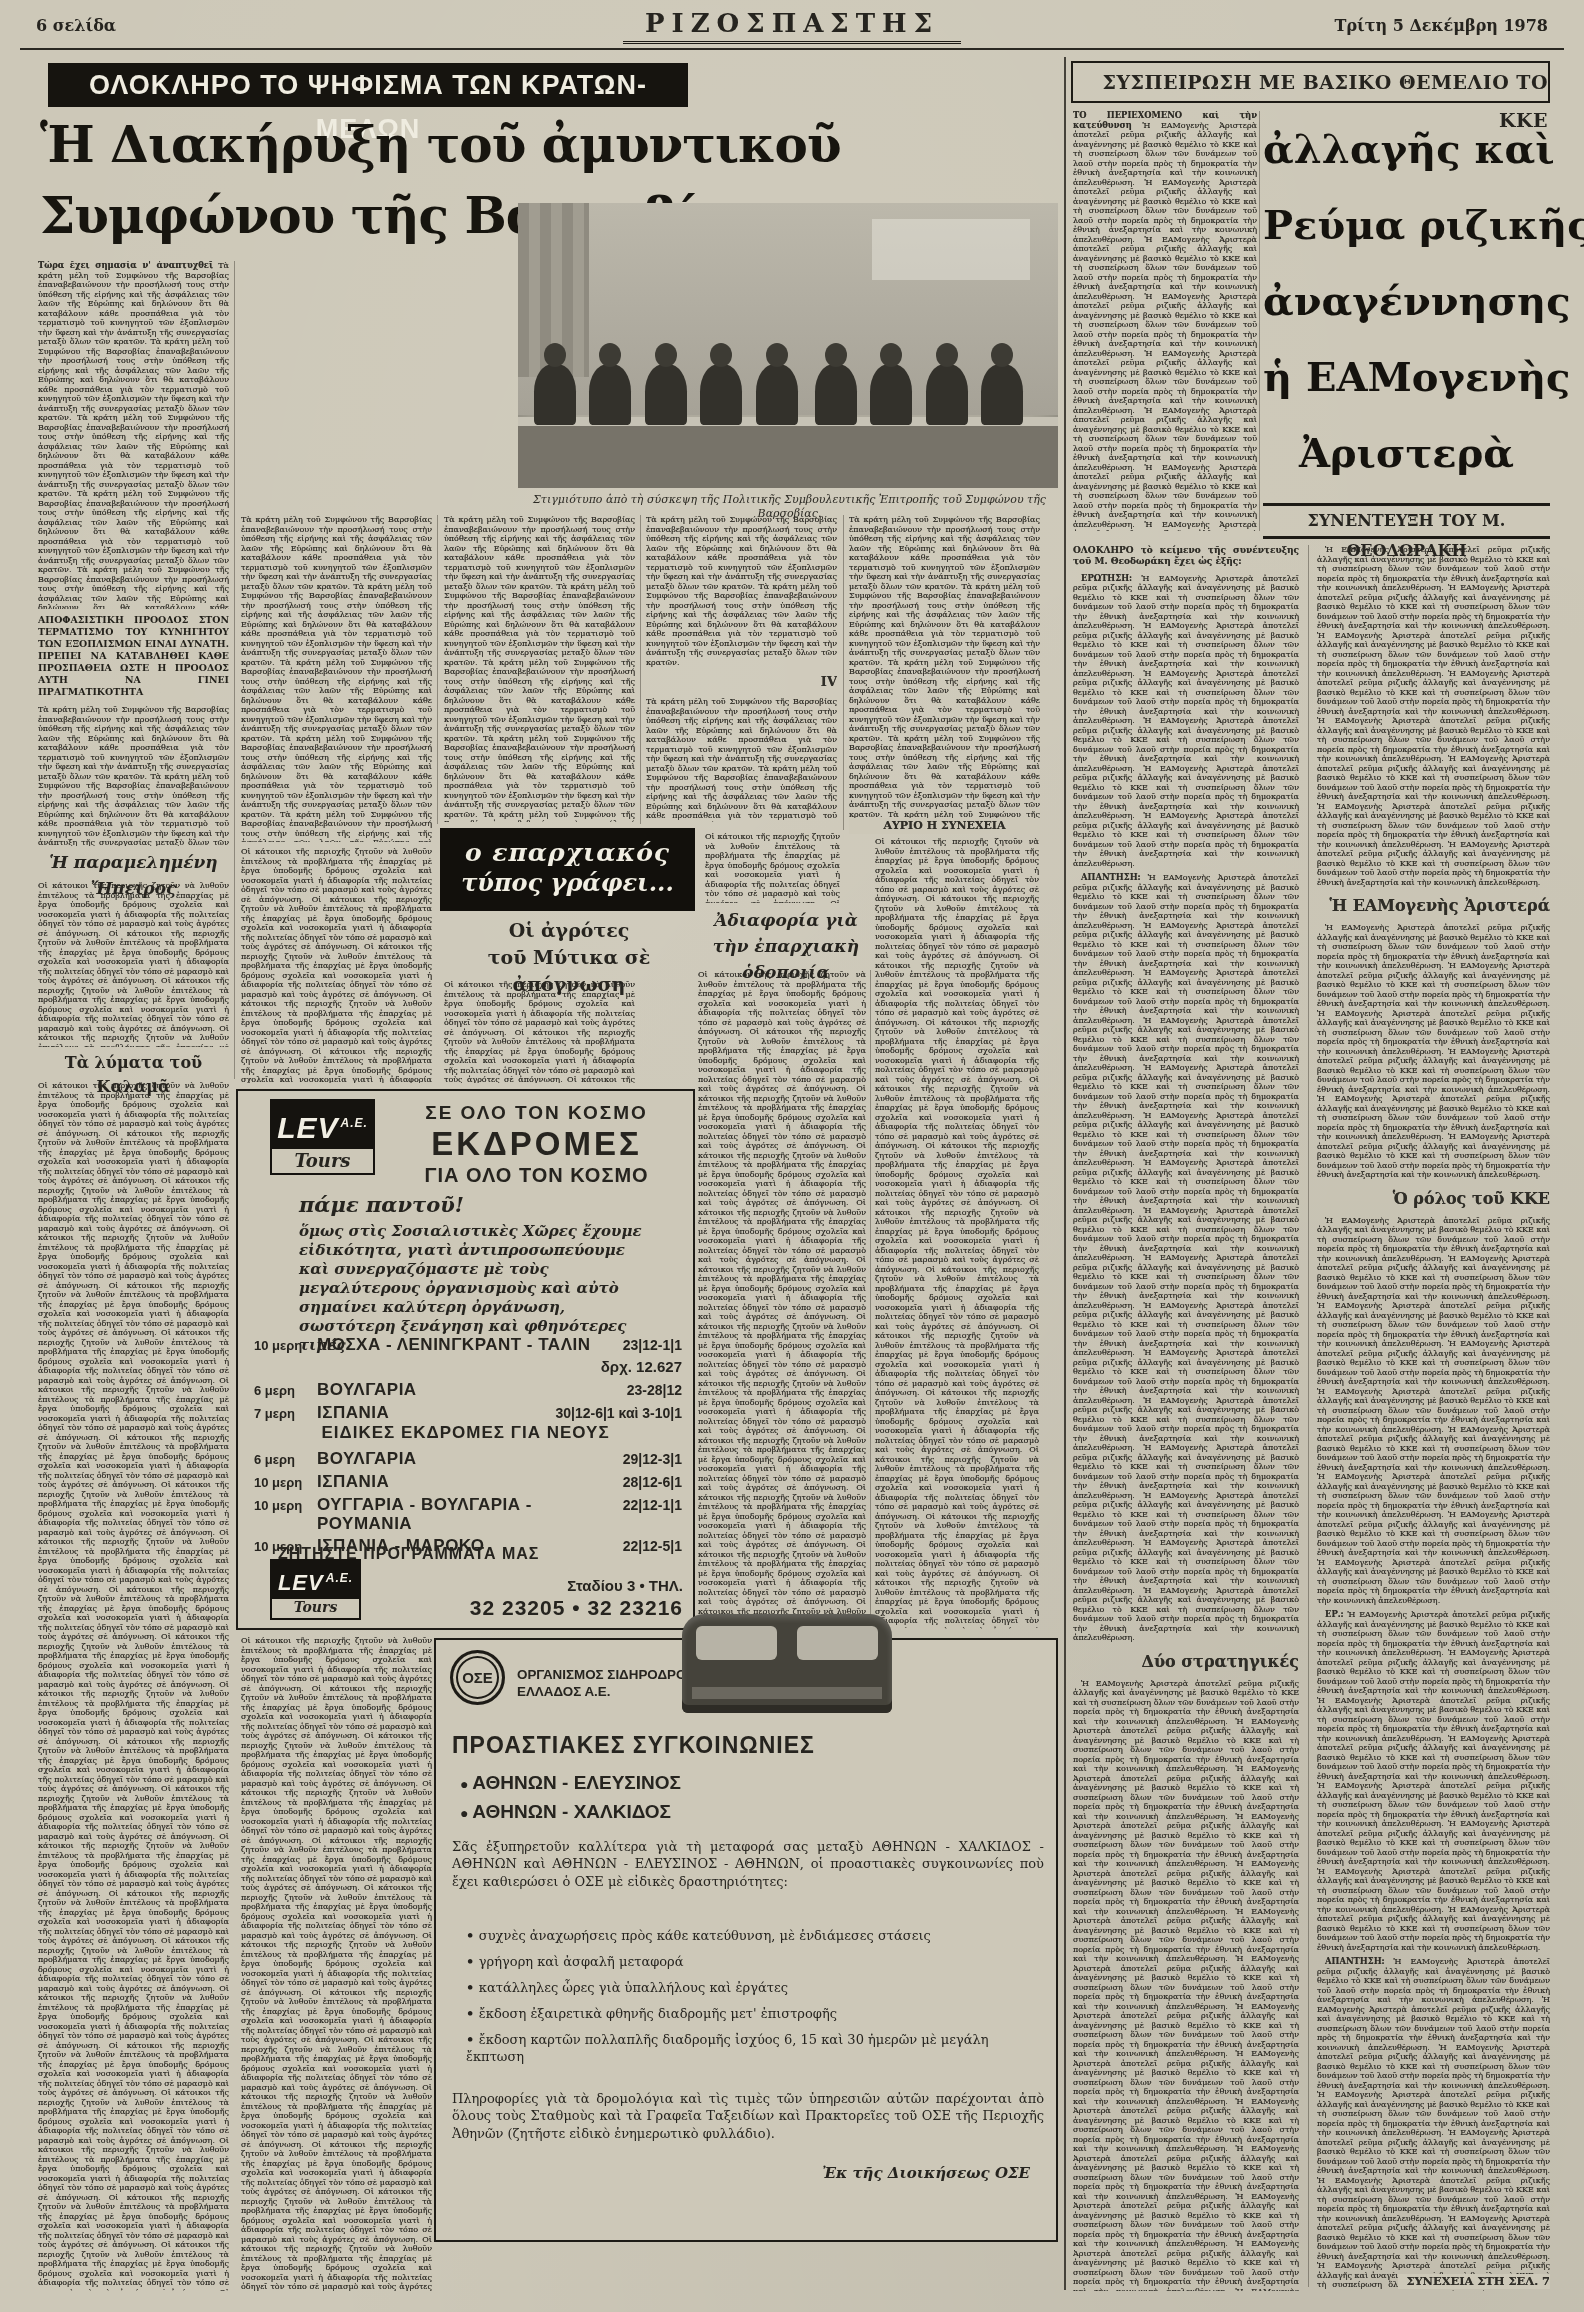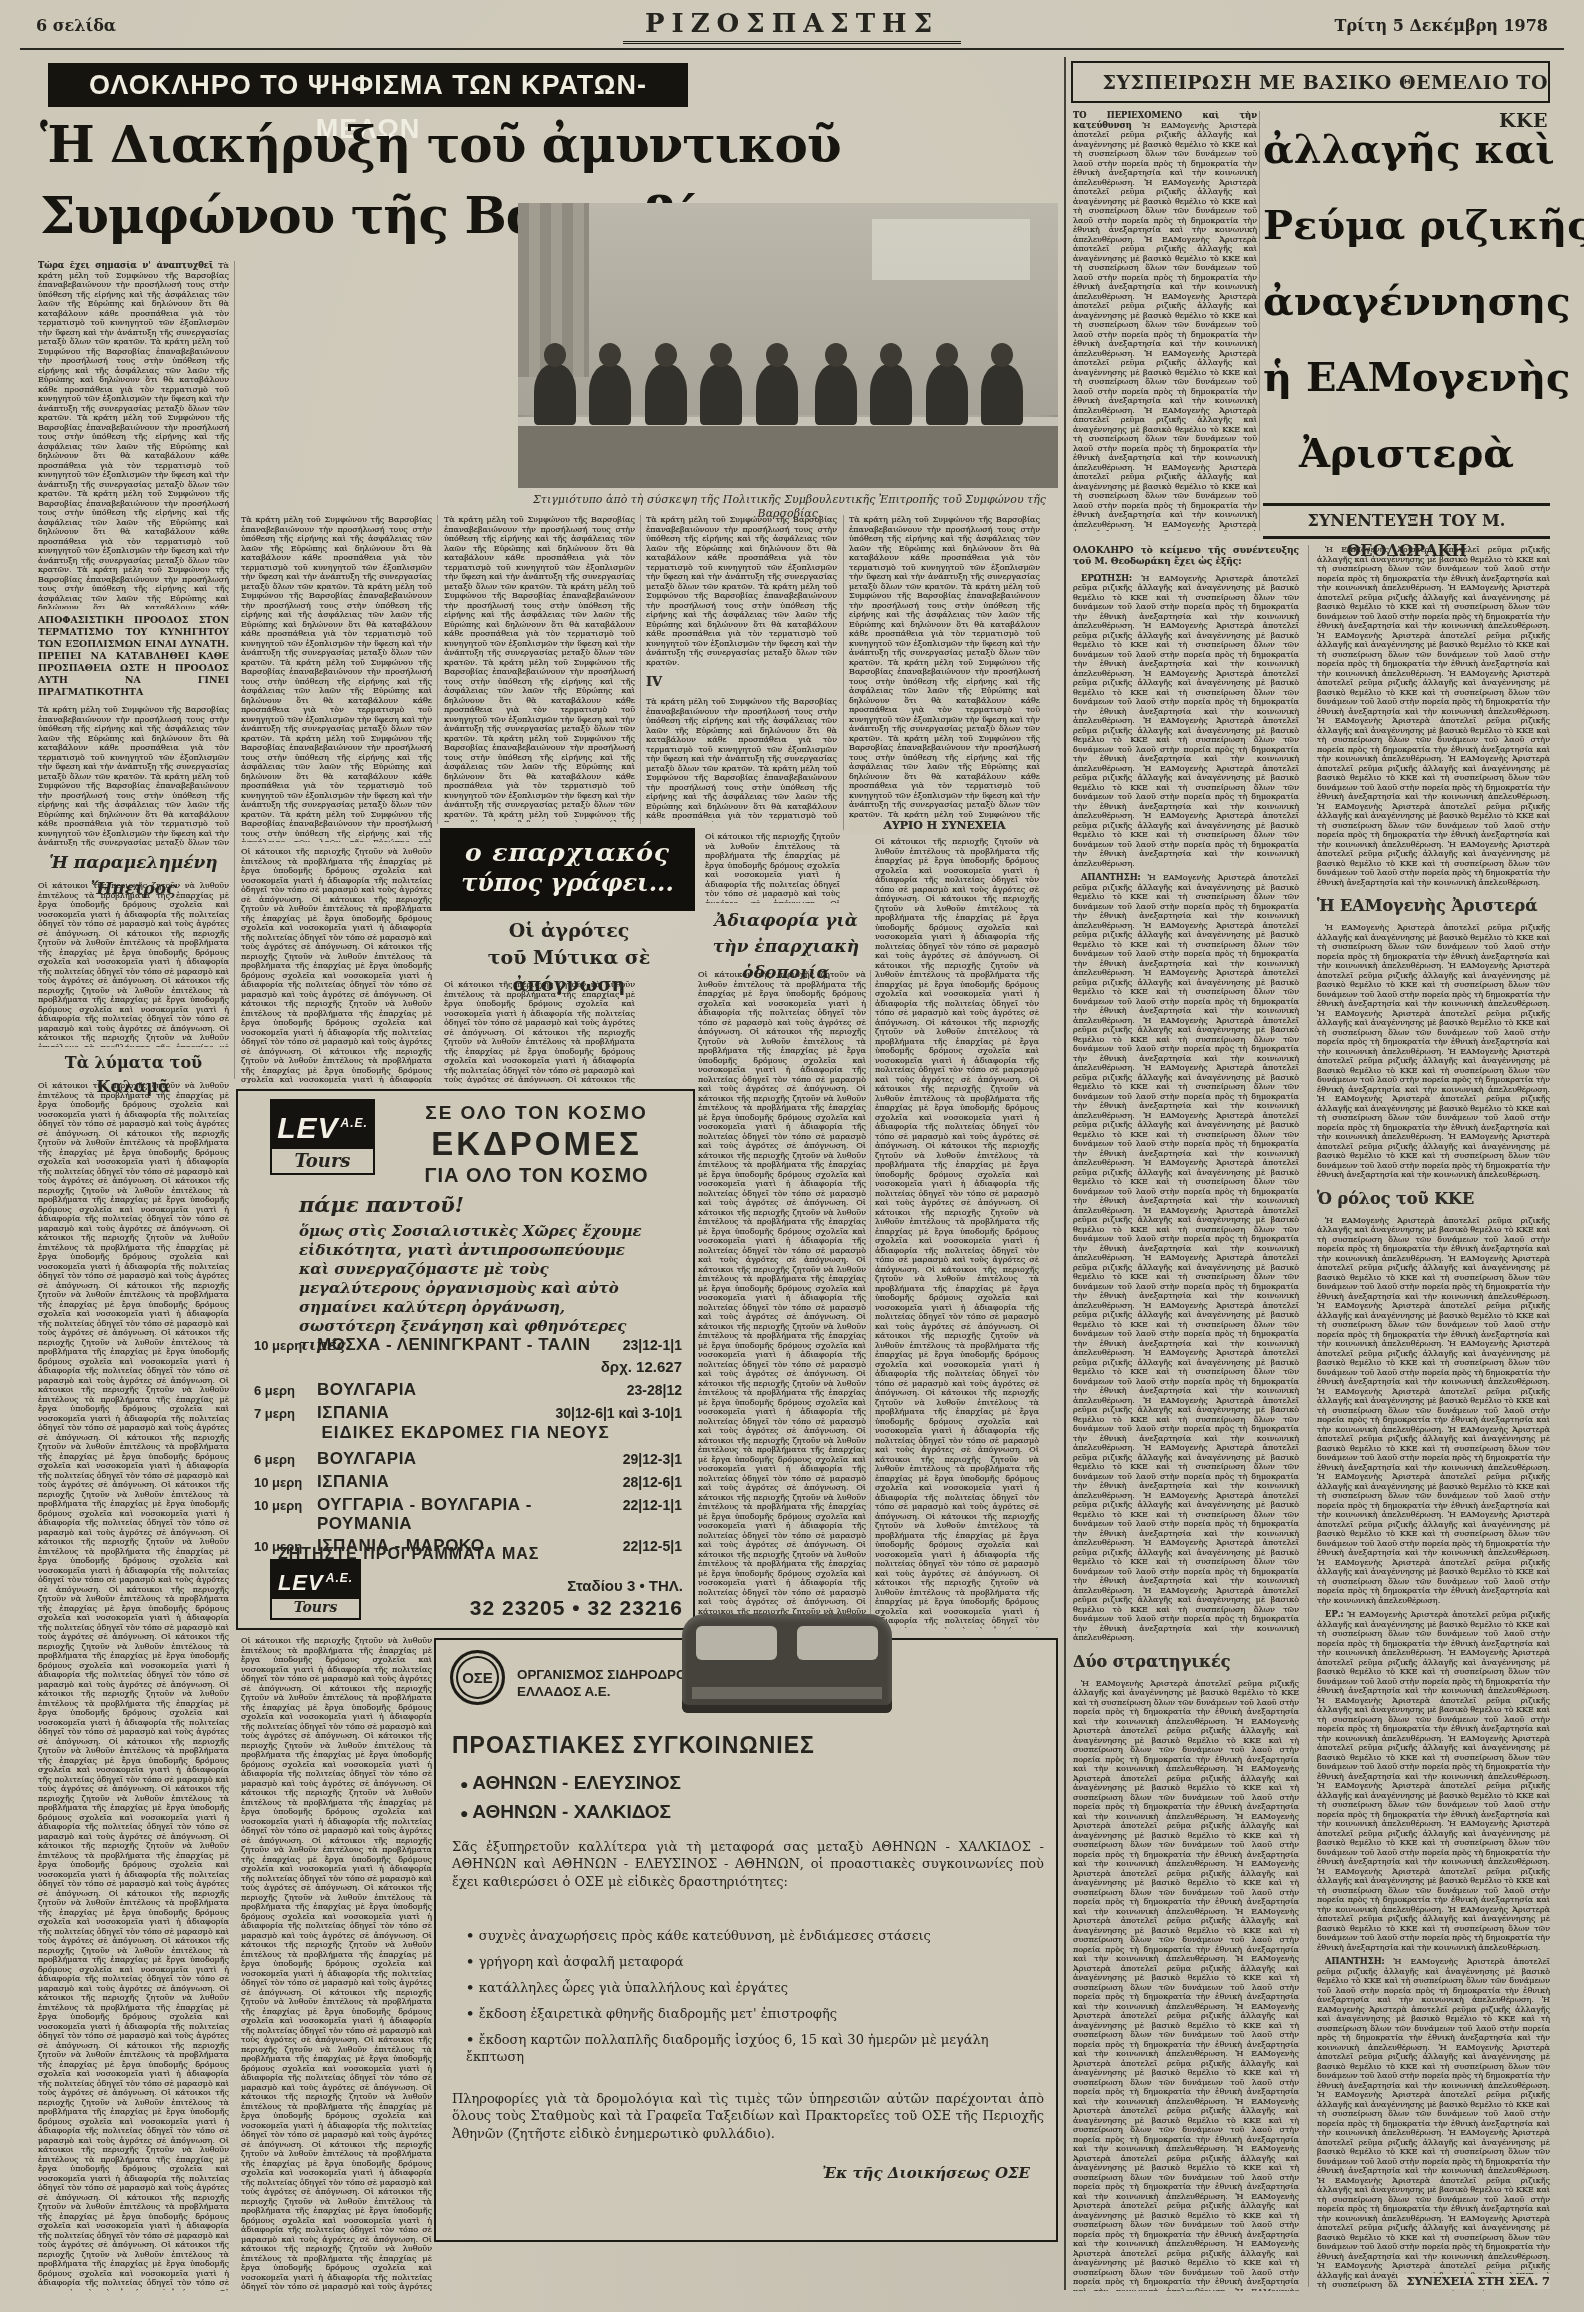--- a/index.html
+++ b/index.html
@@ -72,21 +72,21 @@
 
   #colC1 { left:444px; top:515px;  width:191px; height:307px; }
   #pressbox { left:440px; top:828px; width:255px; height:83px; background:#12100c; color:#f1eee2;
     text-align:center; padding-top:11px; }
   .pb1 { font:italic bold 25px/28px "DejaVu Serif",serif; letter-spacing:1px; }
   .pb2 { font:italic bold 24px/32px "DejaVu Serif",serif; }
   #h-mytikas { left:463px; top:917px; width:212px; font:bold 19px/27px "DejaVu Serif",serif; text-align:center; }
   #colC2 { left:444px; top:980px;  width:191px; height:103px; }
 
   #colD1 { left:646px; top:515px;  width:191px; height:307px; }
-  .iv-num { text-align:left; font:bold 13px/20px "DejaVu Serif",serif; margin:5px 0; }
+  .iv-num { text-align:right; font:bold 13px/20px "DejaVu Serif",serif; margin:5px 0; }
   #colD2 { left:705px; top:832px;  width:135px; height:71px; }
   #h-roads { left:691px; top:907px; width:190px; font:italic bold 17px/26px "DejaVu Serif",serif; text-align:center; }
   #colD3 { left:698px; top:970px;  width:168px; height:659px; z-index:1; }
 
   #colE1 { left:849px; top:515px;  width:191px; height:319px; }
   #avrio { position:absolute; left:0; right:0; bottom:0; text-align:center;
     font:bold 11px/16px "DejaVu Serif",serif; background:#cdc8b8; }
   #colE2 { left:875px; top:837px;  width:164px; height:792px; }
 
   #vl1 { left:234px; top:261px; height:818px; }
@@ -161,21 +161,21 @@
   #r-leadcol { left:1073px; top:111px; width:184px; height:420px; }
   #r-vline2 { left:1259px; top:111px; height:420px; }
   #r-headline { left:1263px; top:111px; width:287px; height:386px; }
   .r-hline { font:bold 40px/76px "DejaVu Serif",serif; text-align:center; color:#15130e; white-space:nowrap; }
   #r-interview-bar { left:1263px; top:503px; width:287px; height:36px; border-top:3px solid #1d1b16;
     border-bottom:3px solid #1d1b16; font:bold 16px/30px "DejaVu Serif",serif; text-align:center; }
   #r-colL { left:1073px; top:545px; width:226px; height:1746px; }
   #r-colR { left:1317px; top:545px; width:233px; height:1746px; }
   #r-vline { left:1308px; top:545px; height:1742px; }
   .r-intro { font-weight:bold; font-size:9px; line-height:11.4px; margin-bottom:6px; }
-  .r-subhead { font:bold 16px/20px "DejaVu Serif",serif; text-align:left; margin:9px 0 7px; }
+  .r-subhead { font:bold 16px/20px "DejaVu Serif",serif; text-align:right; margin:9px 0 7px; }
   #r-cont { position:absolute; right:0; bottom:2px; background:#cdc8b8; padding-left:8px;
     font:bold 11.4px/15px "DejaVu Serif",serif; }
 </style>
 </head>
 <body>
 
 <div class="page">
 
   <div id="page-label" class="abs">6 σελίδα</div>
   <div id="masthead-wrap" class="abs">

